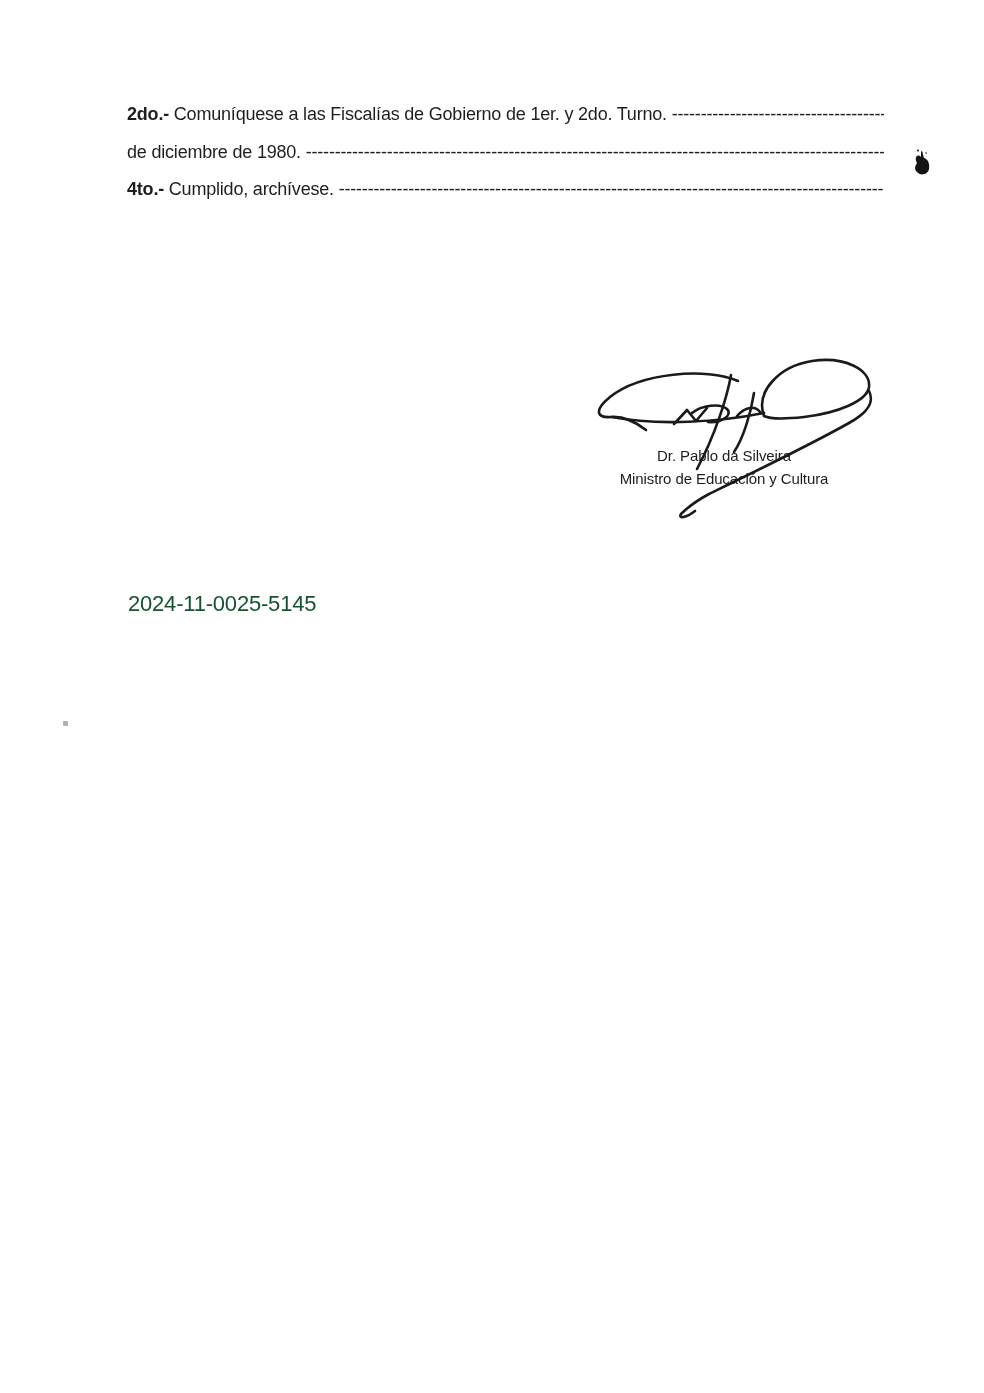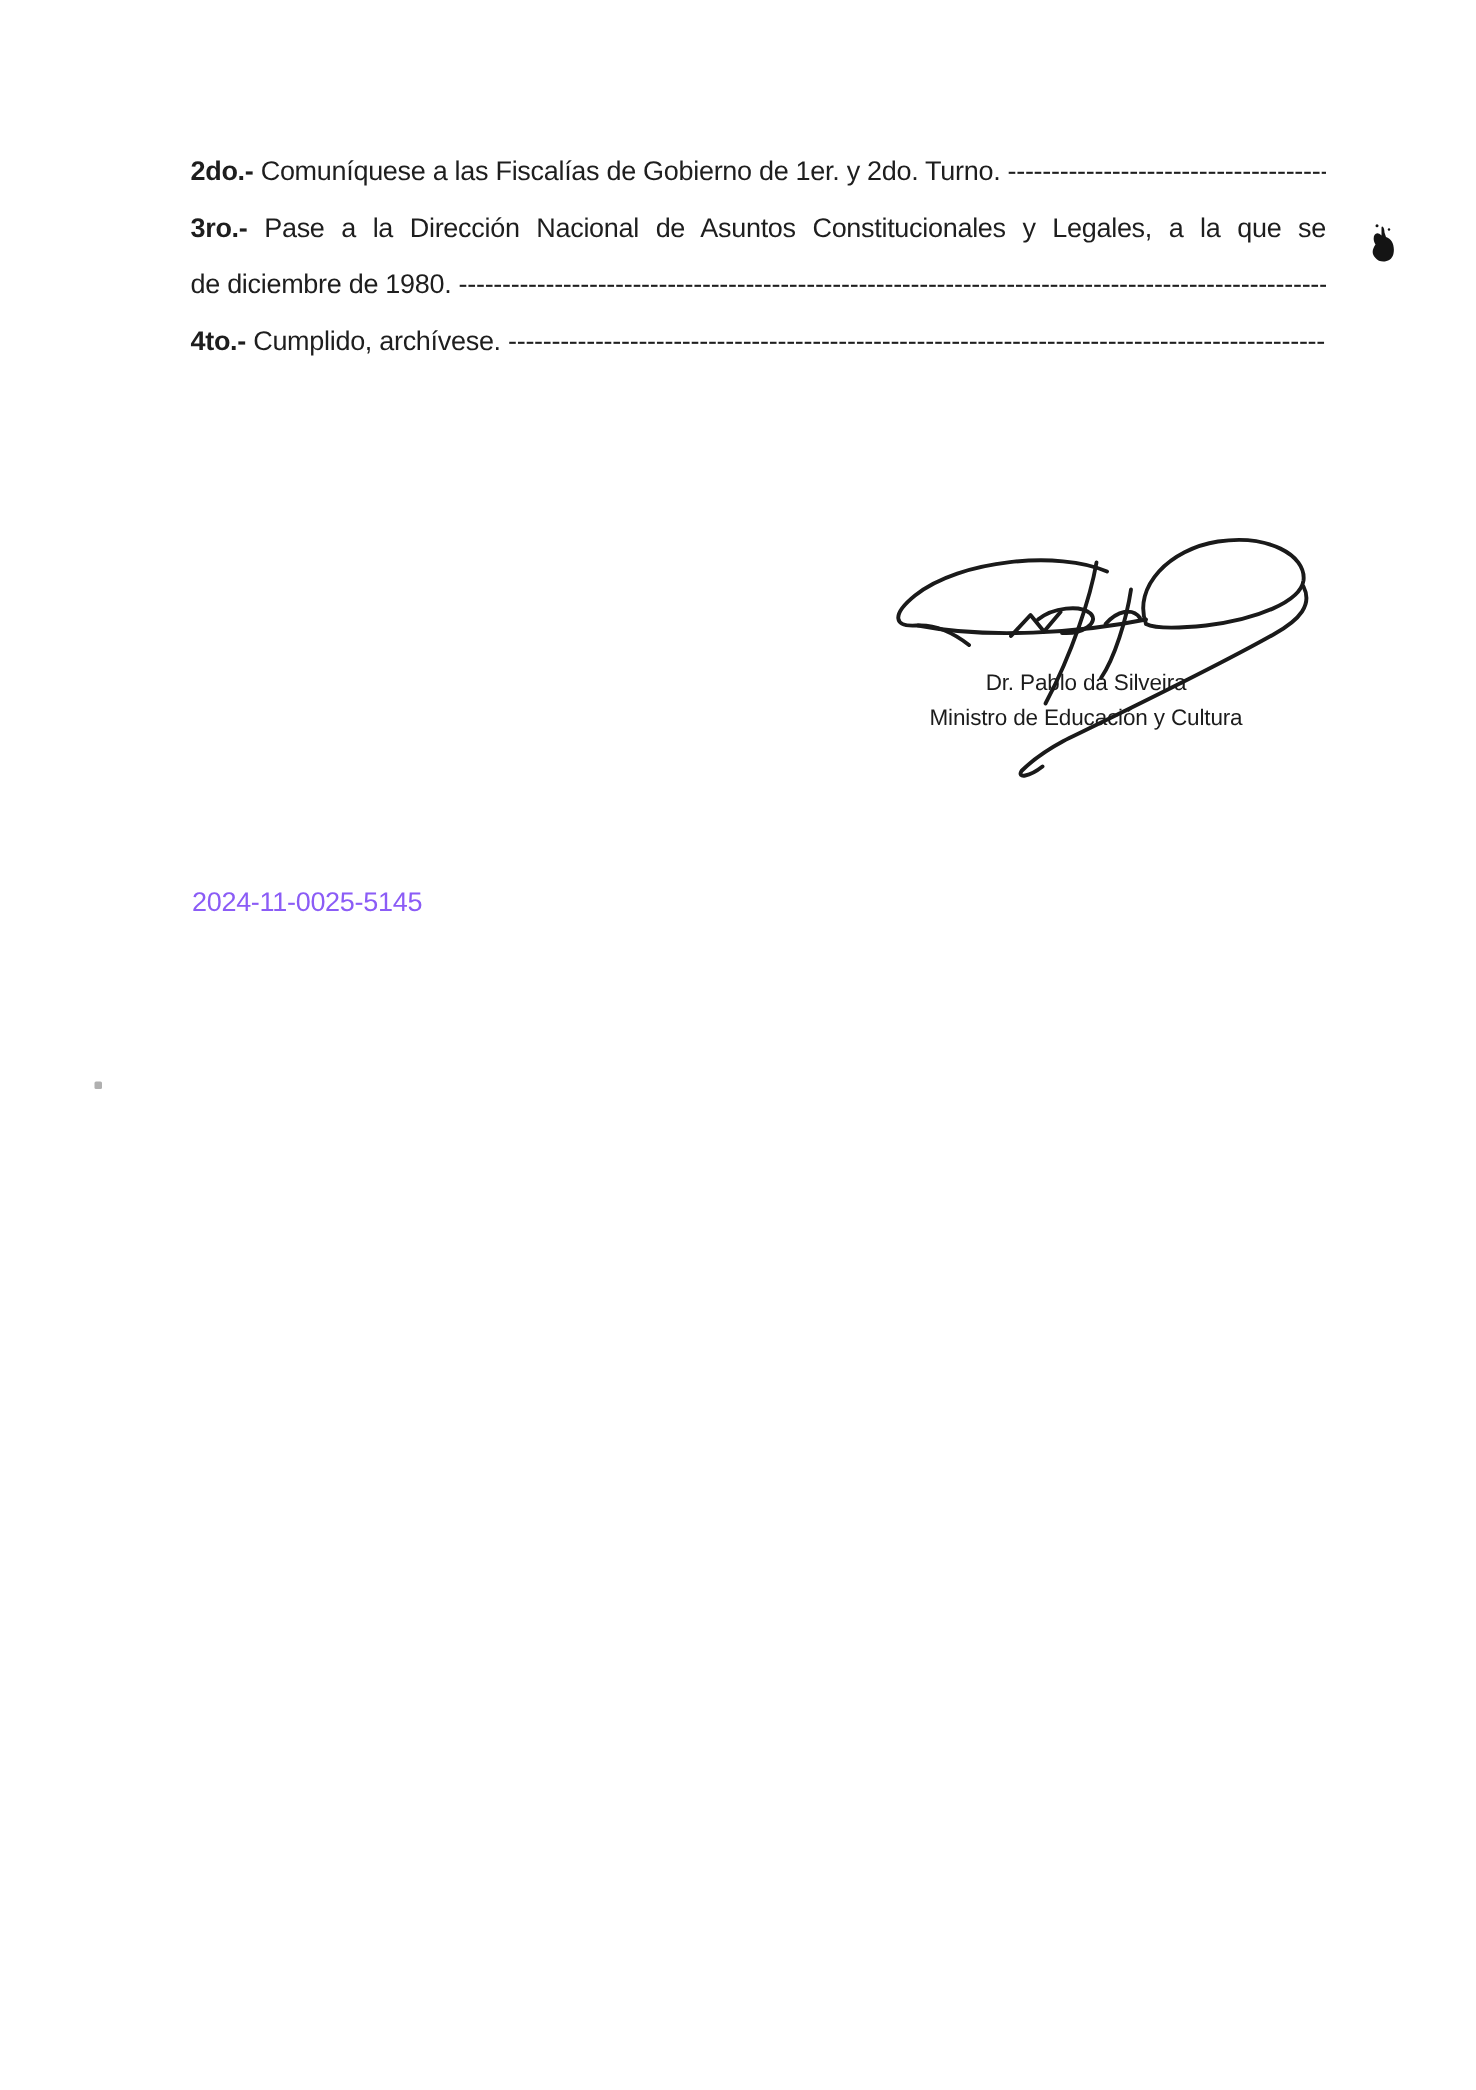--- a/index.html
+++ b/index.html
@@ -61,23 +61,23 @@
     font-size: 15px;
     line-height: 23px;
     letter-spacing: -0.1px;
     color: #1c1c1c;
     z-index: 2;
   }
   .ref-number {
     position: absolute;
     left: 128px;
     top: 591px;
-    font-size: 18px;
+    font-size: 22px;
     letter-spacing: -0.2px;
-    color: #8b5cf6;
+    color: #14532d;
   }
   .ink-blot {
     position: absolute;
     left: 908px;
     top: 148px;
     width: 28px;
     height: 34px;
   }
   .scan-speck {
     position: absolute;
@@ -90,21 +90,20 @@
     border-radius: 1px;
   }
 </style>
 </head>
 <body>
 
 <div class="page">
 
   <div class="doc-text">
     <div class="line"><span class="b">2do.-</span><span> Comuníquese a las Fiscalías de Gobierno de 1er. y 2do. Turno. ----------------------------------------</span></div>
-    <div class="line justify"><span class="b">3ro.-</span><span> Pase a la Dirección Nacional de Asuntos Constitucionales y Legales, a la que se</span></div>
     <div class="line"><span class="b"></span><span>de diciembre de 1980. --------------------------------------------------------------------------------------------------------------</span></div>
     <div class="line"><span class="b">4to.-</span><span> Cumplido, archívese. -------------------------------------------------------------------------------------------------------------------</span></div>
   </div>
 
   <div class="sig-labels">
     <div>Dr. Pablo da Silveira</div>
     <div>Ministro de Educación y Cultura</div>
   </div>
 
   <svg class="sig-svg" viewBox="0 0 302 168">

